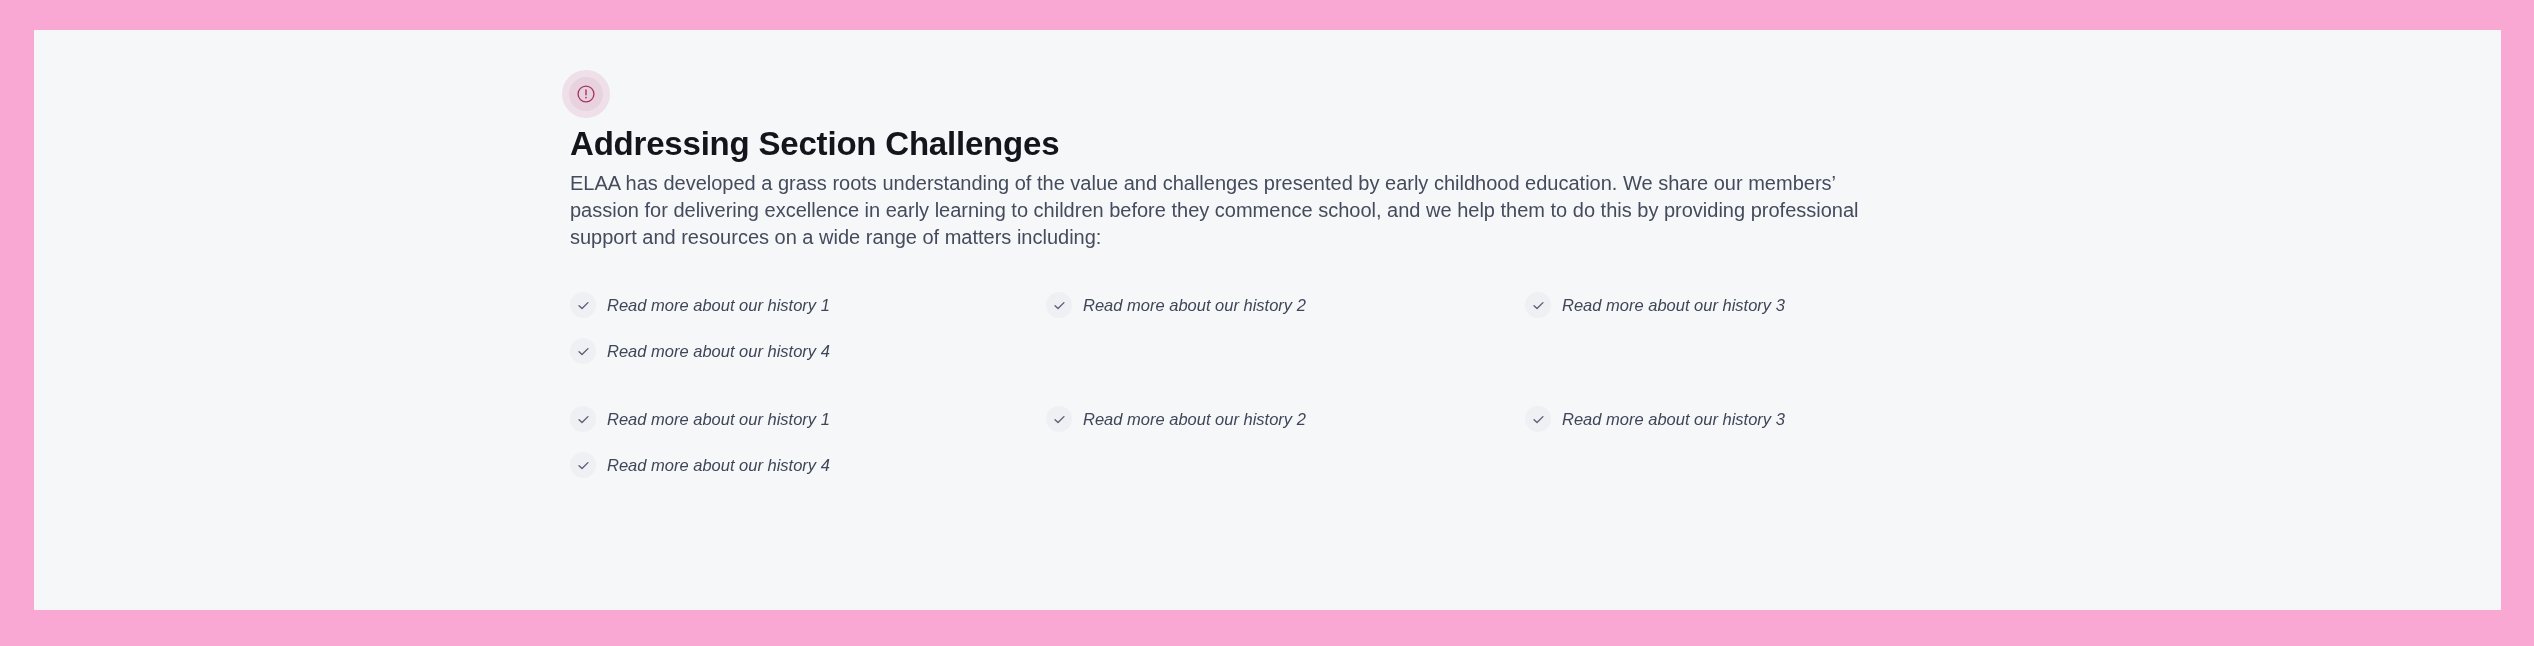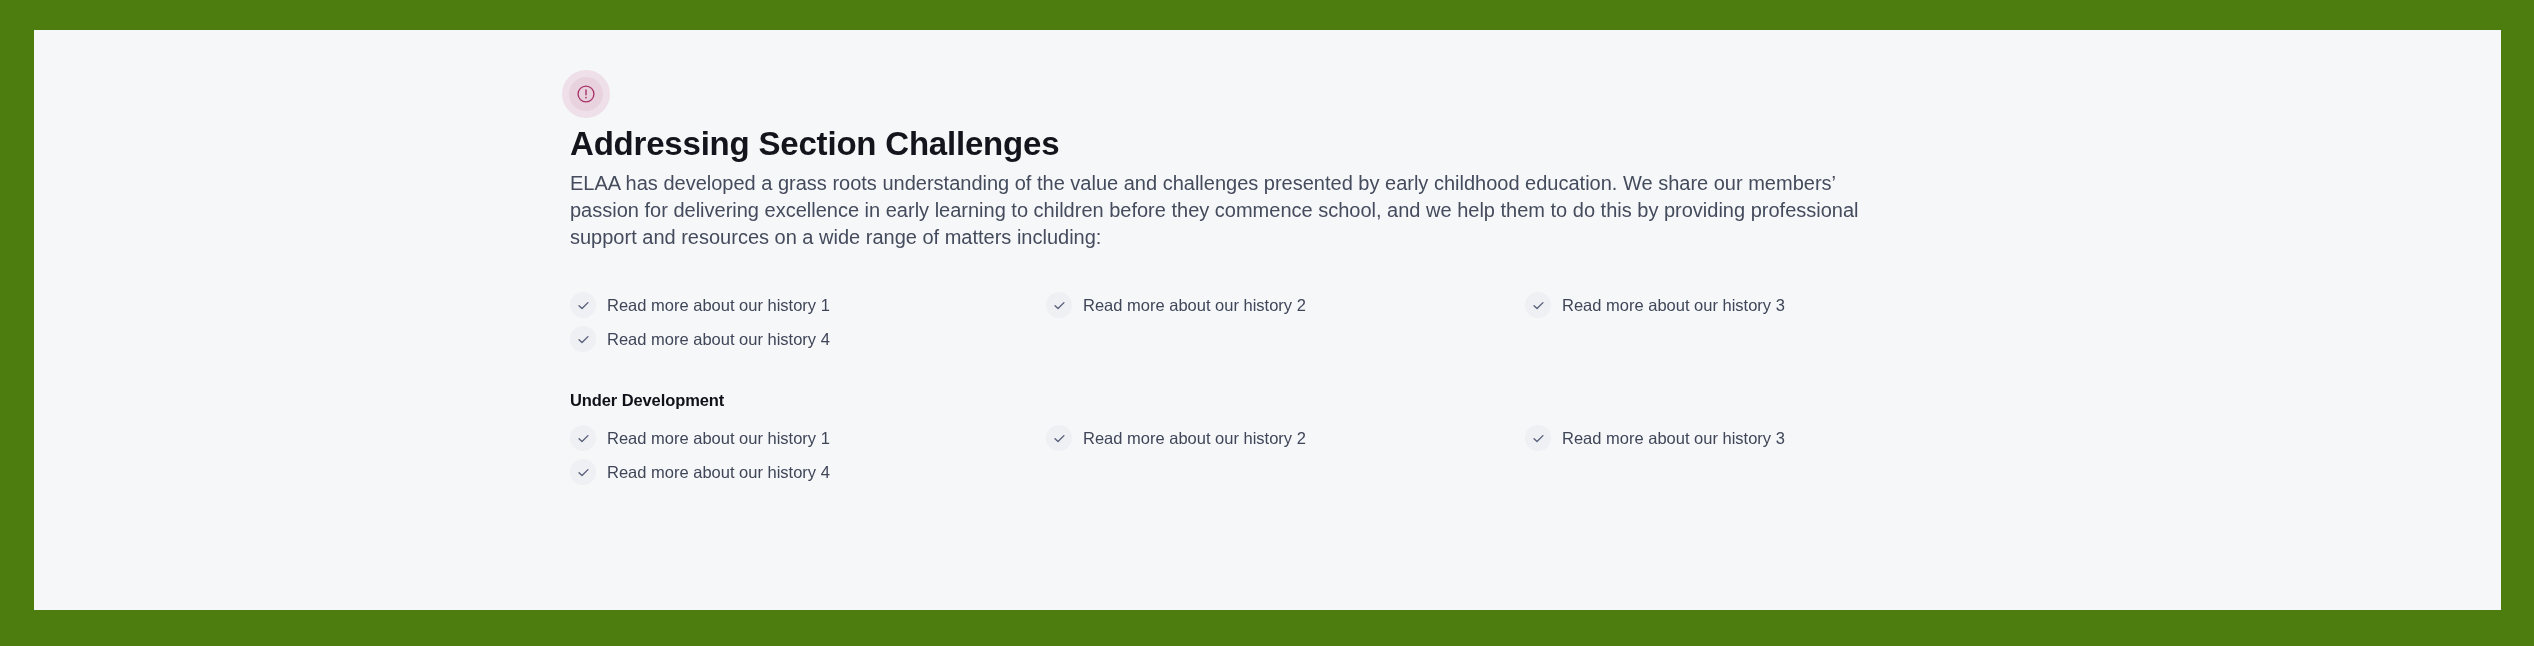--- a/index.html
+++ b/index.html
@@ -11,21 +11,21 @@
     width: 2534px;
     height: 646px;
     font-family: "Liberation Sans", sans-serif;
     -webkit-font-smoothing: antialiased;
   }
 
   .page {
     position: relative;
     width: 2534px;
     height: 646px;
-    background: #4d7c0f;
+    background: #f9a8d4;
     overflow: hidden;
   }
 
   
   .section-panel {
     position: absolute;
     left: 34px;
     top: 30px;
     width: 2467px;
     height: 580px;
@@ -95,21 +95,22 @@
     font-size: 16.5px;
     font-weight: 700;
     color: #101018;
     margin: 0 0 12px 0;
     letter-spacing: -0.1px;
   }
 
   .list-grid {
     display: grid;
     grid-template-columns: 476px 479px 1fr;
-    row-gap: 2px;
+    row-gap: 14px;
+    font-style: italic;
   }
 
   .list-item {
     display: flex;
     align-items: center;
     height: 32px;
   }
   .check-circle {
     flex: 0 0 auto;
     width: 26px;
@@ -193,21 +194,20 @@
                 <path d="M2.2 7.3 L5.4 10.3 L11.8 3.9" stroke="#59607a" stroke-width="1.5" stroke-linecap="round" stroke-linejoin="round"></path>
               </svg>
             </span>
             <span class="list-item-label">Read more about our history 4</span>
           </div>
 
         </div>
       </div>
 
       <div class="group group--second">
-        <h2 class="group-title">Under Development</h2>
         <div class="list-grid">
 
           <div class="list-item">
             <span class="check-circle">
               <svg width="13" height="13" viewBox="0 0 14 14" fill="none">
                 <path d="M2.2 7.3 L5.4 10.3 L11.8 3.9" stroke="#59607a" stroke-width="1.5" stroke-linecap="round" stroke-linejoin="round"></path>
               </svg>
             </span>
             <span class="list-item-label">Read more about our history 1</span>
           </div>

